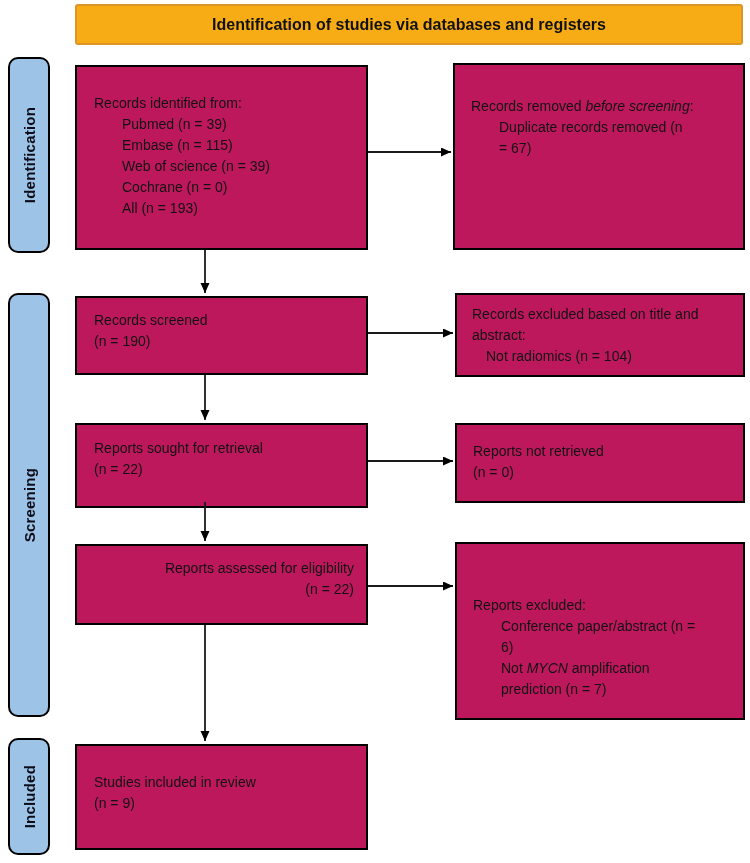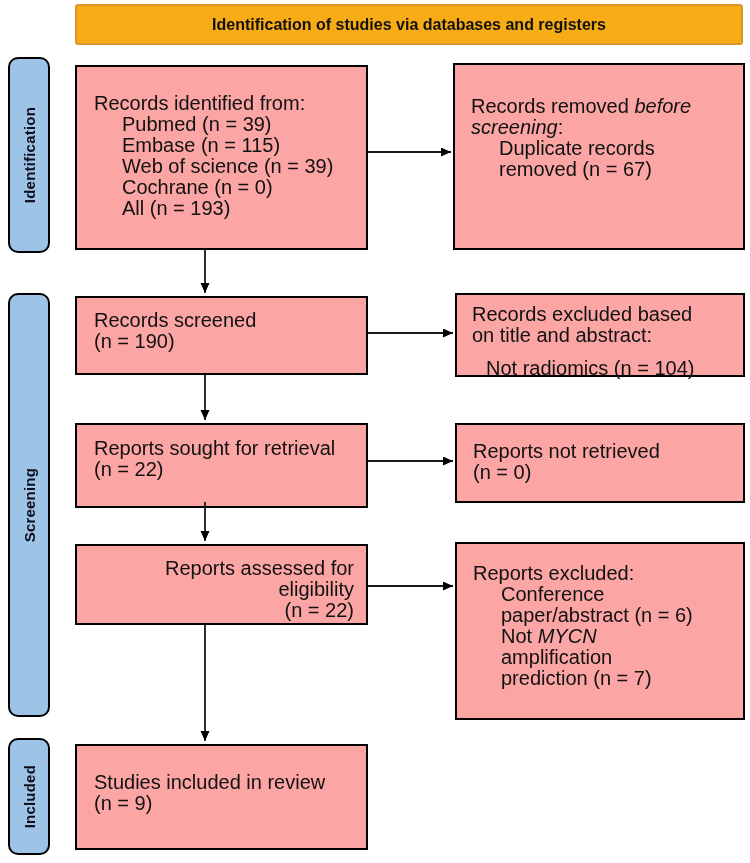--- a/index.html
+++ b/index.html
@@ -35,35 +35,35 @@
   .stage-screening      { top: 293px; height: 424px; }
   .stage-included       { top: 738px; height: 117px; }
   .vtext {
     writing-mode: vertical-rl; transform: rotate(180deg);
     font-weight: bold; font-size: 15px; letter-spacing: 0.2px; color: #0d0d1a;
     white-space: nowrap;
   }
 
   
   .box {
-    position: absolute; background: #fca5a5; border: 2px solid #000;
-    font-size: 20px; line-height: 21px;
+    position: absolute; background: #be185d; border: 2px solid #000;
+    font-size: 14px; line-height: 21px;
   }
   .b1  { left: 75px;  top: 65px;  width: 293px; height: 185px; padding: 26px 12px 0 17px; }
   .rb1 { left: 453px; top: 63px;  width: 292px; height: 187px; padding: 31px 10px 0 16px; }
   .b2  { left: 75px;  top: 296px; width: 293px; height: 79px;  padding: 12px 3px 0 17px; }
   .rb2 { left: 455px; top: 293px; width: 290px; height: 84px;  padding: 9px 10px 0 15px; }
   .b3  { left: 75px;  top: 423px; width: 293px; height: 85px;  padding: 13px 12px 0 17px; }
   .rb3 { left: 455px; top: 423px; width: 290px; height: 80px;  padding: 16px 10px 0 16px; }
   .b4  { left: 75px;  top: 544px; width: 293px; height: 81px;  padding: 12px 12px 0 17px; text-align: right; }
-  .rb4 { left: 455px; top: 542px; width: 290px; height: 178px; padding: 19px 10px 0 16px; }
+  .rb4 { left: 455px; top: 542px; width: 290px; height: 178px; padding: 51px 10px 0 16px; }
   .b5  { left: 75px;  top: 744px; width: 293px; height: 106px; padding: 26px 12px 0 17px; }
 
   .indent    { padding-left: 28px; }
-  .indent-sm { padding-left: 14px; margin-top: 12px; }
+  .indent-sm { padding-left: 14px; }
   .rb1-item  { padding-left: 28px; max-width: 218px; }
   .rb2-title { max-width: 232px; }
   .rb4-item  { padding-left: 28px; max-width: 228px; }
   i { font-style: italic; }
 
   
   .arrows { position: absolute; left: 0; top: 0; width: 750px; height: 863px; pointer-events: none; }
   .arrows line { stroke: #1a1a1a; stroke-width: 1.8; }
 </style>
 </head>

